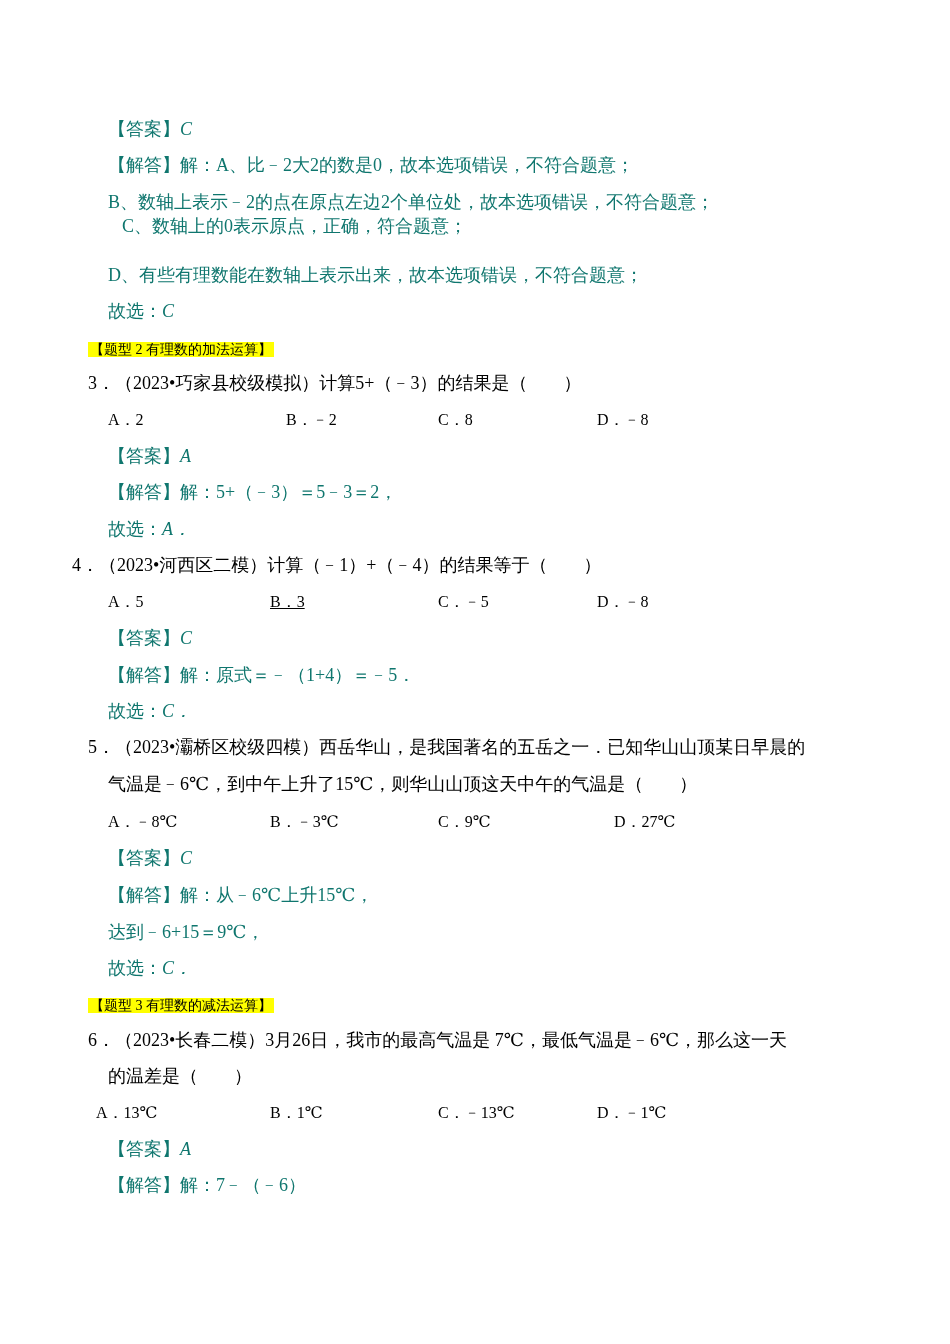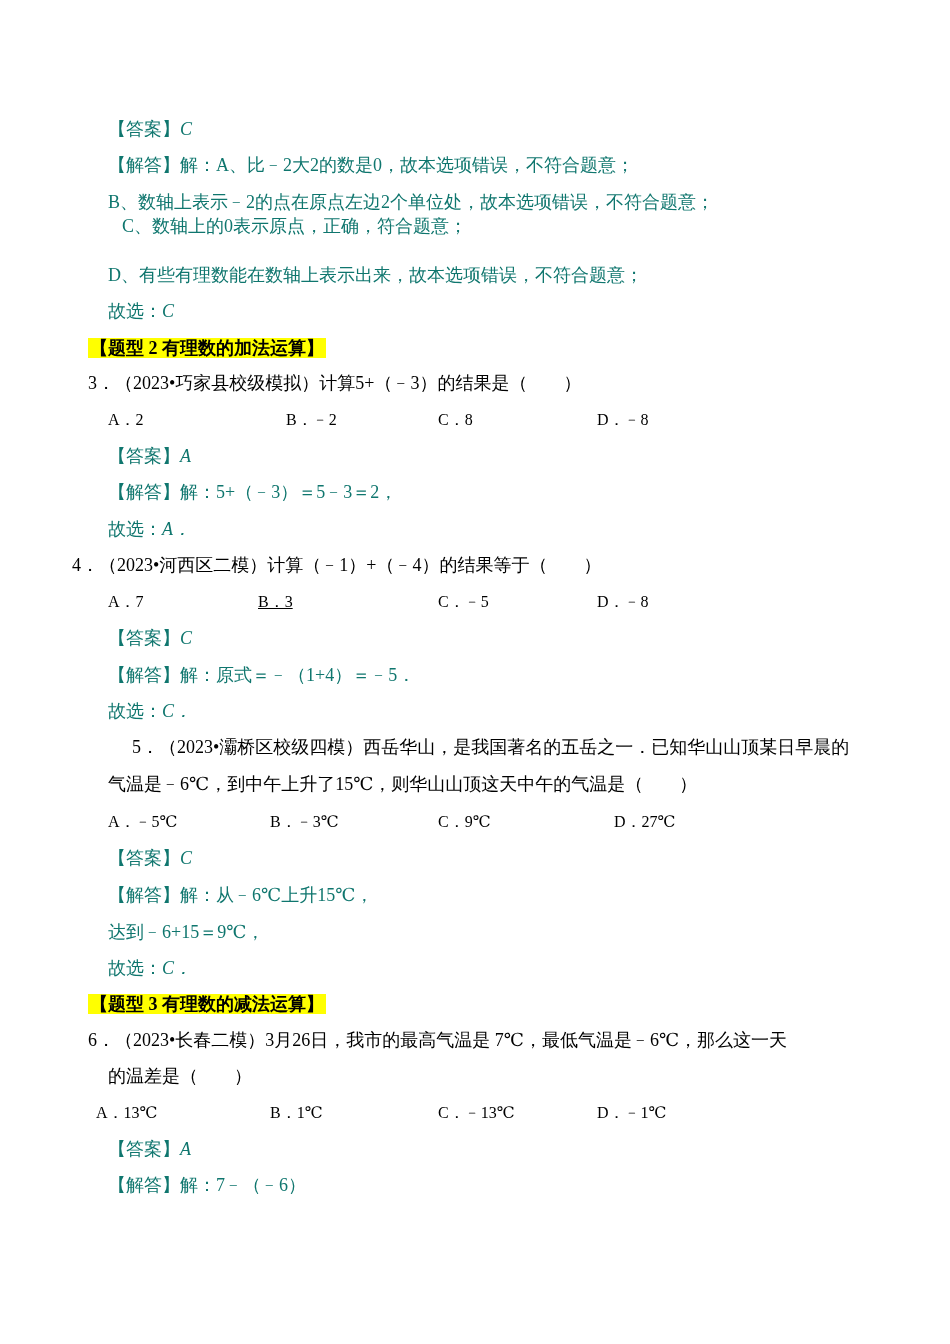--- a/index.html
+++ b/index.html
@@ -1,21 +1,21 @@
 <!DOCTYPE html>
 <html><head>
   <meta charset="utf-8">
   <style>
     html, body { margin: 0; padding: 0; background: #ffffff; }
     body { width: 950px; height: 1344px; position: relative; overflow: hidden;
            font-family: "Liberation Serif", "DejaVu Serif", serif; color: #000; }
     .line { position: absolute; white-space: nowrap; font-size: 18px; line-height: 24px; }
     .red { color: #0f766e; }
     .ital { font-style: italic; }
-    .heading { font-weight: bold; background: #ffff00; padding: 0 2px; font-size: 18px; line-height: 22px; }
+    .heading { font-weight: normal; background: #ffff00; padding: 0 2px; font-size: 14px; line-height: 22px; }
     .opt { position: absolute; white-space: nowrap; font-size: 16px; line-height: 24px; }
   </style>
 </head>
 <body>
 
 <div class="line red" style="left:108px;top:117px;">
   <span>【答案】</span><span class="ital">C</span>
 </div>
 <div class="line red" style="left:108px;top:153px;">
   <span>【解答】</span><span>解：A、比﹣2大2的数是0，故本选项错误，不符合题意；</span>
@@ -40,37 +40,37 @@
   <span>【答案】</span><span class="ital">A</span>
 </div>
 <div class="line red" style="left:108px;top:480px;">
   <span>【解答】</span><span>解：5+（﹣3）＝5﹣3＝2，</span>
 </div>
 <div class="line red" style="left:108px;top:517px;">
   <span>故选：</span><span class="ital">A．</span>
 </div>
 
 <div class="line" style="left:72px;top:553px;">4．（2023•河西区二模）计算（﹣1）+（﹣4）的结果等于（　　）</div>
-<div class="opt" style="left:108px;top:590px;">A．7</div>
-<div class="opt" style="left:258px;top:590px;text-decoration:underline;">B．3</div>
+<div class="opt" style="left:108px;top:590px;">A．5</div>
+<div class="opt" style="left:270px;top:590px;text-decoration:underline;">B．3</div>
 <div class="opt" style="left:438px;top:590px;">C．﹣5</div>
 <div class="opt" style="left:597px;top:590px;">D．﹣8</div>
 <div class="line red" style="left:108px;top:626px;">
   <span>【答案】</span><span class="ital">C</span>
 </div>
 <div class="line red" style="left:108px;top:663px;">
   <span>【解答】</span><span>解：原式＝﹣（1+4）＝﹣5．</span>
 </div>
 <div class="line red" style="left:108px;top:699px;">
   <span>故选：</span><span class="ital">C．</span>
 </div>
 
-<div class="line" style="left:88px;top:735px;margin-left:44px;">5．（2023•灞桥区校级四模）西岳华山，是我国著名的五岳之一．已知华山山顶某日早晨的</div>
+<div class="line" style="left:88px;top:735px;">5．（2023•灞桥区校级四模）西岳华山，是我国著名的五岳之一．已知华山山顶某日早晨的</div>
 <div class="line" style="left:108px;top:772px;">气温是﹣6℃，到中午上升了15℃，则华山山顶这天中午的气温是（　　）</div>
-<div class="opt" style="left:108px;top:810px;">A．﹣5℃</div>
+<div class="opt" style="left:108px;top:810px;">A．﹣8℃</div>
 <div class="opt" style="left:270px;top:810px;">B．﹣3℃</div>
 <div class="opt" style="left:438px;top:810px;">C．9℃</div>
 <div class="opt" style="left:614px;top:810px;">D．27℃</div>
 <div class="line red" style="left:108px;top:846px;">
   <span>【答案】</span><span class="ital">C</span>
 </div>
 <div class="line red" style="left:108px;top:883px;">
   <span>【解答】</span><span>解：从﹣6℃上升15℃，</span>
 </div>
 <div class="line red" style="left:108px;top:920px;">达到﹣6+15＝9℃，</div>

